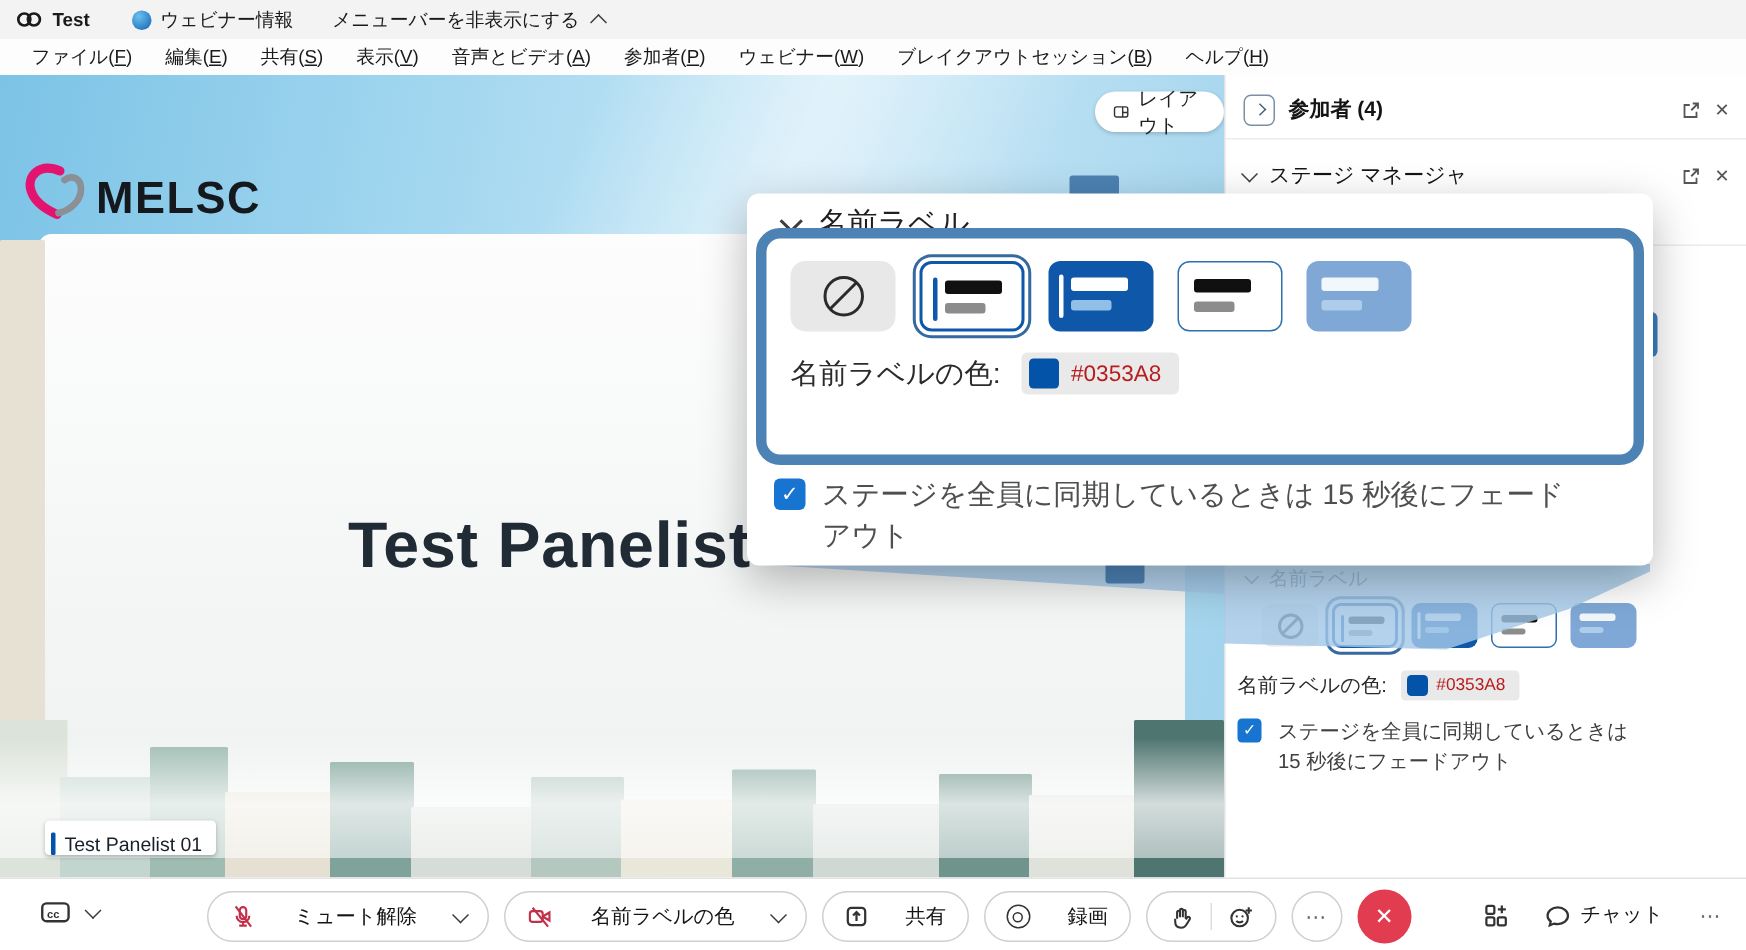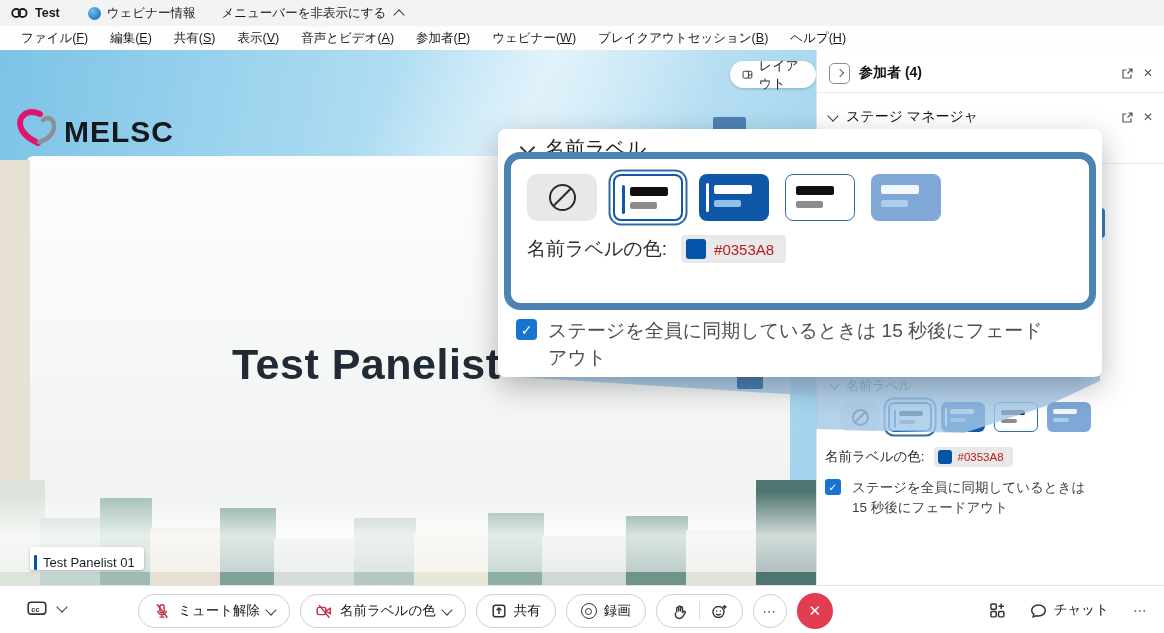--- a/index.html
+++ b/index.html
@@ -116,21 +116,21 @@
   .popup .title-row .chv{width:9px;height:9px;border-width:2px;}
   .bluebox{position:absolute;left:6px;top:23px;width:592px;height:158px;box-sizing:border-box;border:7px solid #4d82b4;border-radius:16px;background:#fff;padding:15px 0 0 16px;}
   .bluebox .color-row{margin-top:14px;font-size:19px;}
   .popup .check-row{position:absolute;left:18px;top:188px;}
   .popup .cb{width:21px;height:21px;font-size:14px;margin-top:2px;}
   .popup .check-row .txt{width:508px;font-size:19px;line-height:27px;color:#4f4f4f;}
   
   .bottombar{position:absolute;left:0;top:585px;width:1164px;height:48px;background:#fff;border-top:1px solid #e3e3e3;z-index:6;}
   .tb-left{position:absolute;left:26px;top:14px;display:flex;align-items:center;gap:10px;}
   .tb-center{position:absolute;left:138px;top:7px;display:flex;align-items:center;gap:10px;}
-  .pill{height:34px;border:1px solid #cfcfcf;border-radius:17px;background:#fff;display:flex;align-items:center;gap:7px;padding:0 14px;font-size:13.5px;color:#141414;box-sizing:border-box;}
+  .pill{height:34px;border:1px solid #cfcfcf;border-radius:17px;background:#fff;display:flex;align-items:center;gap:25px;padding:0 14px;font-size:13.5px;color:#141414;box-sizing:border-box;}
   .circle-btn{width:34px;height:34px;border:1px solid #cfcfcf;border-radius:50%;background:#fff;display:flex;align-items:center;justify-content:center;color:#444;font-size:15px;letter-spacing:1px;box-sizing:border-box;}
   .end-btn{width:36px;height:36px;border-radius:50%;display:flex;align-items:center;justify-content:center;color:#fff;font-size:15px;font-weight:700;}
   .end-btn::after{content:"✕";}
   .vsep{width:1px;height:18px;background:#ddd;}
   .tb-right{position:absolute;right:16px;top:7px;height:34px;display:flex;align-items:center;gap:24px;}
   .pill.active{background:#e3e3e3;border:none;height:32px;border-radius:16px;}
   .tb-label{display:flex;align-items:center;gap:7px;font-size:13.5px;color:#141414;}
   .dots{color:#666;font-size:14px;letter-spacing:1px;}
   .rec-ico{width:16px;height:16px;border:1.6px solid #333;border-radius:50%;display:flex;align-items:center;justify-content:center;box-sizing:border-box;}
   .rec-ico::after{content:"";width:7px;height:7px;border:1.5px solid #333;border-radius:50%;box-sizing:border-box;}

